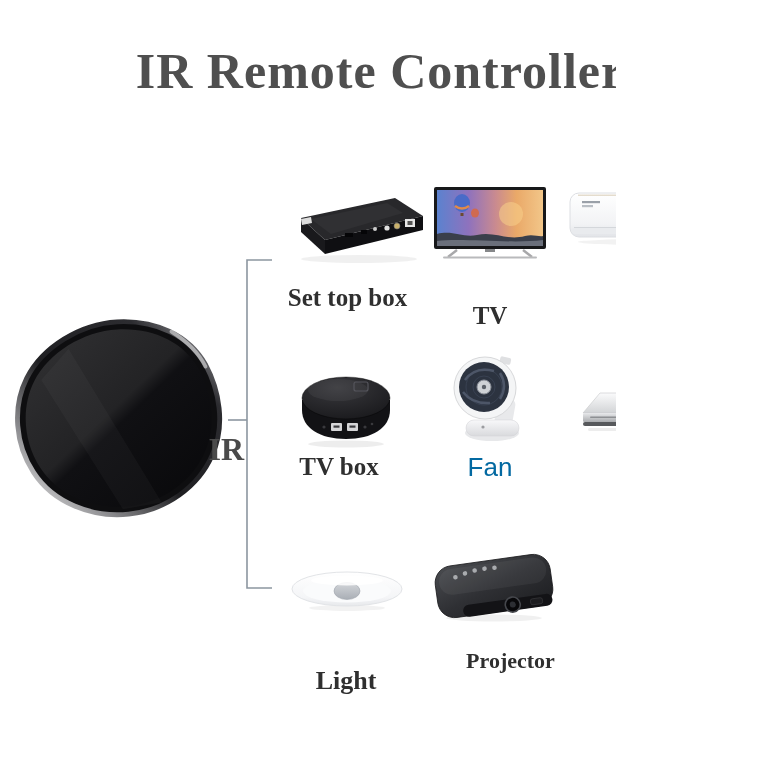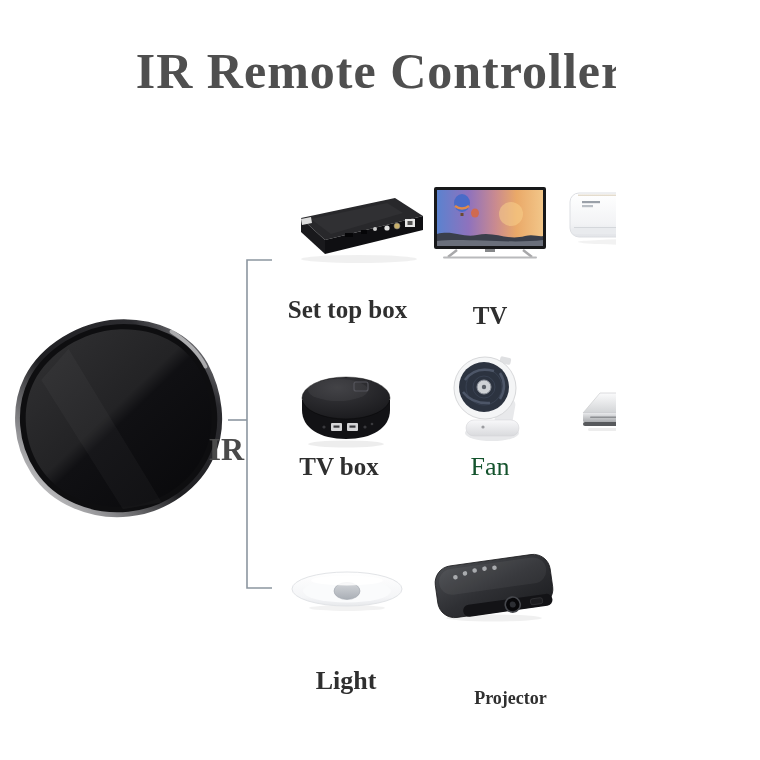--- a/index.html
+++ b/index.html
@@ -3,21 +3,21 @@
 <meta charset="utf-8">
 <style>
   html,body{margin:0;padding:0;background:#ffffff;}
   .stage{position:relative;width:616px;height:760px;background:#ffffff;overflow:hidden;
          font-family:"Liberation Serif",serif;border-radius:18px;}
   .title{position:absolute;top:42px;left:0;width:760px;text-align:center;
          font-size:50px;font-weight:700;color:#4f4f4f;letter-spacing:1px;}
   .img{position:absolute;}
   .label{position:absolute;text-align:center;font-family:"Liberation Serif",serif;
          font-weight:700;color:#2f2f2f;font-size:25px;white-space:nowrap;}
-  .label.sans{font-family:Liberation Serif, serif;font-weight:400;color:#14532d;}
+  .label.sans{font-family:Liberation Sans, sans-serif;font-weight:400;color:#0369a1;}
   .hub-label{position:absolute;left:206px;top:431px;width:38px;text-align:right;
          font-size:32px;font-weight:700;color:#4a4a4a;}
 </style>
 </head>
 <body>
 
 <div class="stage">
 
   <div class="title">IR Remote Controller</div>
 
@@ -59,21 +59,21 @@
     <polygon points="24,33 100,17 116,27 44,48" fill="#ffffff" opacity="0.04"></polygon>
     <polygon points="14,33 24,31 25,37 15,39" fill="#dcdcdc"></polygon>
     <rect x="58" y="47" width="8" height="4" fill="#050507"></rect>
     <rect x="74" y="44" width="6" height="4" fill="#050507"></rect>
     <circle cx="88" cy="43" r="2" fill="#cccccc"></circle>
     <circle cx="100" cy="42" r="2.6" fill="#e0e0e0"></circle>
     <circle cx="110" cy="40" r="3" fill="#c9b06a" stroke="#777" stroke-width="0.6"></circle>
     <rect x="118" y="33" width="10" height="8" fill="#e6e6e6"></rect>
     <rect x="120.5" y="35" width="5" height="4" fill="#555"></rect>
   </svg>
-  <div class="label" style="left:265px;top:296px;width:165px">Set top box</div>
+  <div class="label" style="left:265px;top:284px;width:165px">Set top box</div>
 
   <svg class="img" style="left:433px;top:186px" width="114" height="76" viewBox="0 0 114 76">
     <defs>
       <linearGradient id="skyG" x1="0" y1="0" x2="1" y2="0">
         <stop offset="0" stop-color="#5b82cf"></stop>
           <stop offset="0.3" stop-color="#8f72bd"></stop>
         <stop offset="0.55" stop-color="#c98a90"></stop>
           <stop offset="0.75" stop-color="#eaa968"></stop>
         <stop offset="1" stop-color="#f2c689"></stop>
       </linearGradient>
@@ -215,21 +215,21 @@
         <circle cx="37" cy="21.5" r="2.3" fill="#a9abae"></circle>
       <circle cx="47" cy="20" r="2.3" fill="#a9abae"></circle>
         <circle cx="57" cy="19.5" r="2.3" fill="#a9abae"></circle>
       <circle cx="67" cy="20" r="2.3" fill="#a9abae"></circle>
       <rect x="30" y="53" width="90" height="12" rx="6" fill="#131316"></rect>
       <circle cx="80" cy="59" r="7.5" fill="#08080a" stroke="#45474c" stroke-width="1.6"></circle>
       <circle cx="80" cy="59" r="3" fill="#2c2e33"></circle>
       <rect x="98" y="56" width="12" height="6" rx="2" fill="#1d1d20" stroke="#3c3c40" stroke-width="0.6"></rect>
     </g>
   </svg>
-  <div class="label" style="left:428px;top:688px;width:165px;font-size:18px">Projector</div>
+  <div class="label" style="left:428px;top:648px;width:165px;font-size:22px">Projector</div>
 
   <svg class="img" style="left:628px;top:538px" width="64" height="88" viewBox="0 0 64 88">
     <defs>
       <linearGradient id="spkG" x1="0" y1="0" x2="0" y2="1">
         <stop offset="0" stop-color="#222225"></stop>
           <stop offset="1" stop-color="#0c0c0e"></stop>
       </linearGradient>
     </defs>
     <ellipse cx="32" cy="85.5" rx="21" ry="2.2" fill="#000" opacity="0.06"></ellipse>
     <rect x="12" y="5.5" width="40" height="3.5" rx="1.5" fill="#1c1c1f"></rect>

